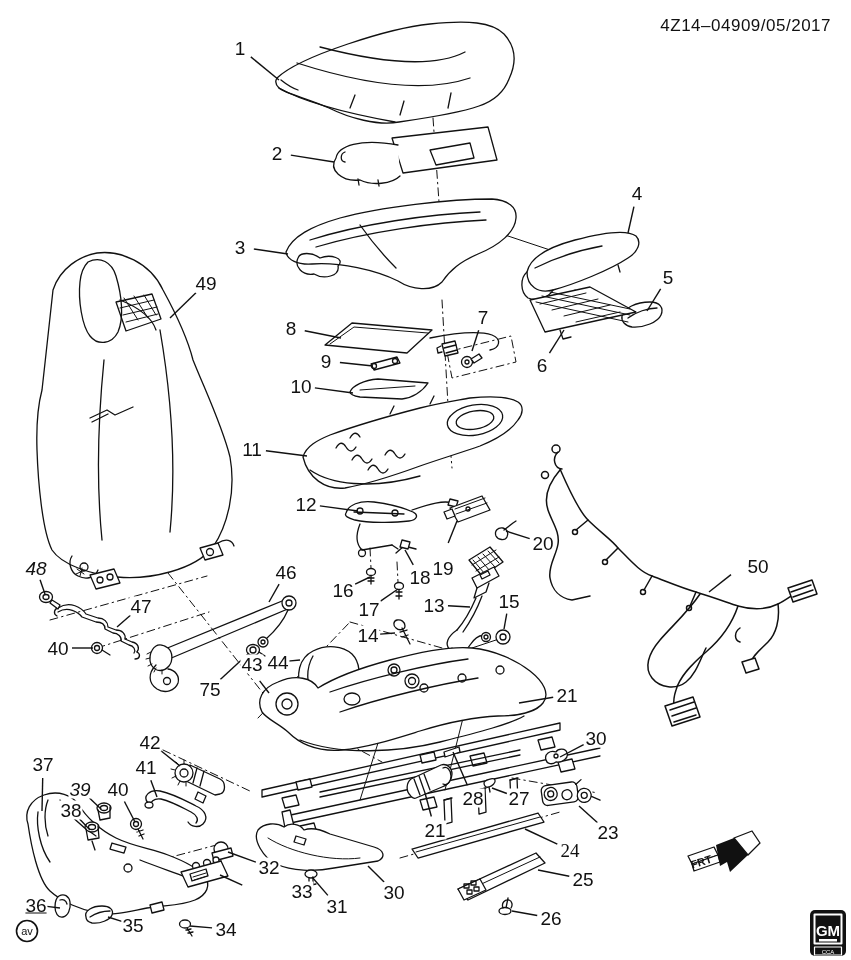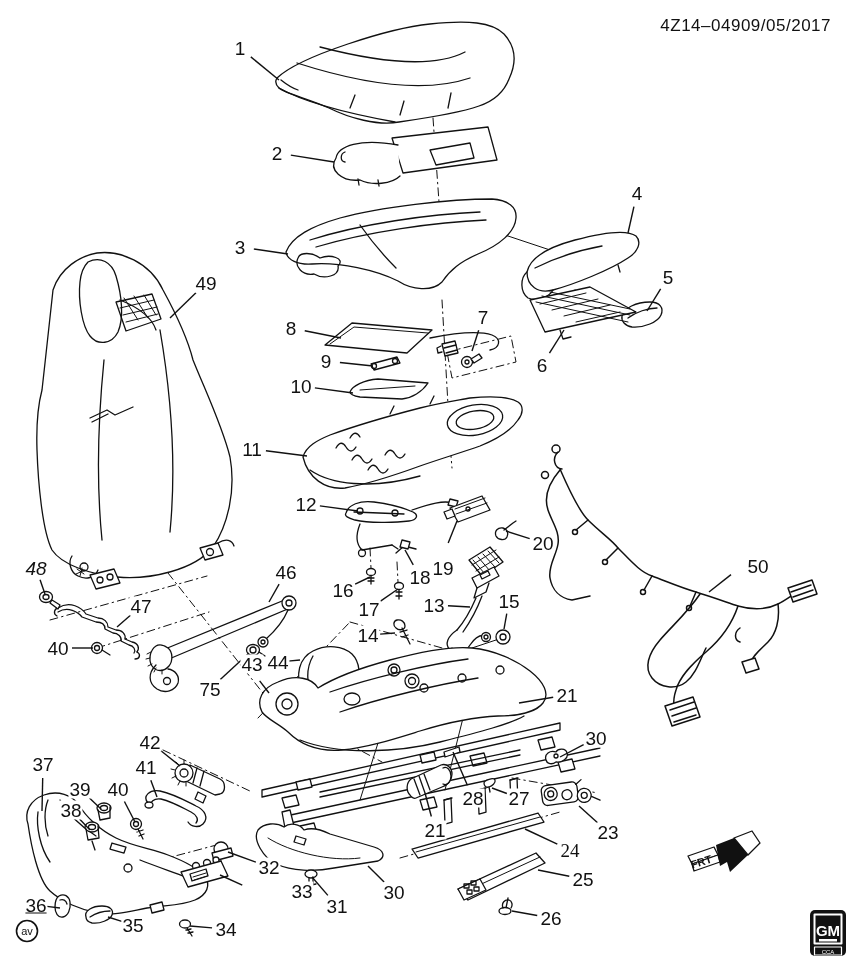--- a/index.html
+++ b/index.html
@@ -543,21 +543,21 @@
       <div class="callout" style="left: 435px; top: 830px;">21</div>
       <div class="callout" style="left: 394px; top: 892px;">30</div>
       <div class="callout" style="left: 337px; top: 906px;">31</div>
       <div class="callout" style="left: 269px; top: 867px;">32</div>
       <div class="callout" style="left: 255px; top: 891px; margin-left: 47px;">33</div>
       <div class="callout" style="left: 226px; top: 929px;">34</div>
       <div class="callout" style="left: 133px; top: 925px;">35</div>
       <div class="callout" style="left: 36px; top: 905px; text-decoration: underline;">36</div>
       <div class="callout" style="left: 43px; top: 764px;">37</div>
       <div class="callout" style="left: 71px; top: 810px;">38</div>
-      <div class="callout" style="left: 80px; top: 789px;">39</div>
+      <div class="callout" style="left: 80px; top: 789px; font-style: italic;">39</div>
       <div class="callout" style="left: 58px; top: 648px;">40</div>
       <div class="callout" style="left: 118px; top: 789px;">40</div>
       <div class="callout" style="left: 146px; top: 767px;">41</div>
       <div class="callout" style="left: 150px; top: 742px;">42</div>
       <div class="callout" style="left: 252px; top: 635px; margin-top: 29px;">43</div>
       <div class="callout" style="left: 278px; top: 662px;">44</div>
       <div class="callout" style="left: 210px; top: 689px;">75</div>
       <div class="callout" style="left: 286px; top: 572px;">46</div>
       <div class="callout" style="left: 141px; top: 606px;">47</div>
       <div class="callout" style="left: 36px; top: 568px; font-style: italic;">48</div>

